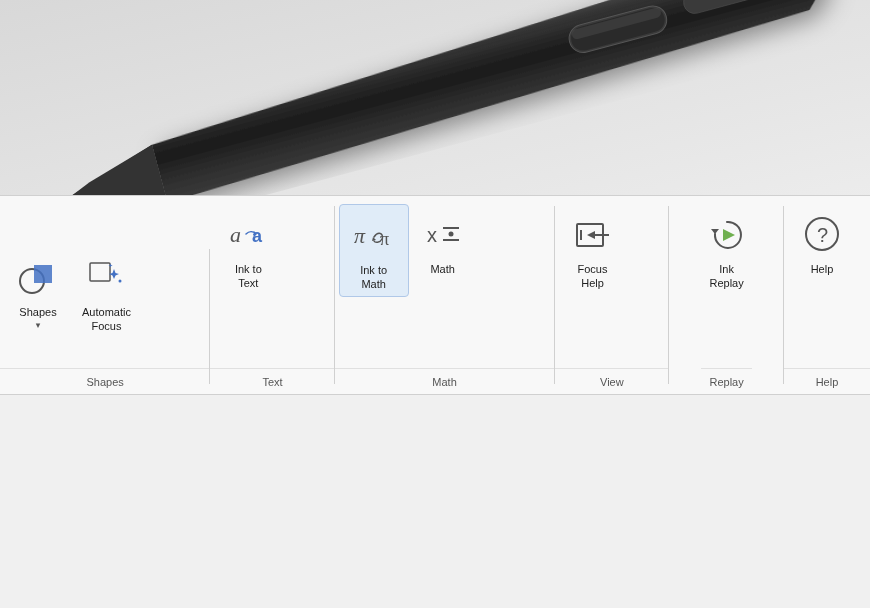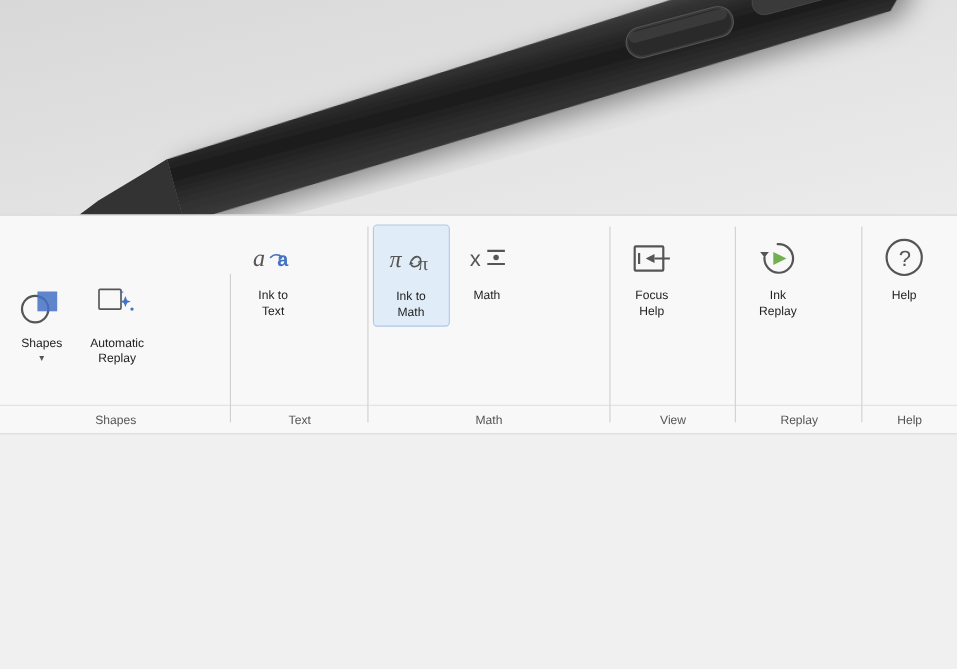--- a/index.html
+++ b/index.html
@@ -94,21 +94,21 @@
       color: #222;
       line-height: 1.3;
       white-space: pre-line;
       text-align: center;
     }
 
     .shapes-group { width: 220px; margin-top: 43px; }
     .text-group { width: 130px; }
     .math-group { width: 230px; }
     .view-group { width: 120px; }
-    .replay-group { width: 120px; }
+    .replay-group { width: 120px; align-items: center; }
     .help-group { width: 90px; }
 
     
     .below-ribbon {
       position: absolute;
       top: 395px;
       left: 0;
       right: 0;
       bottom: 0;
       background: #f0f0f0;
@@ -218,21 +218,21 @@
 
               <path d="M30 14 L31.5 18 L35 19 L31.5 20.5 L30 24 L28.5 20.5 L25 19 L28.5 18 Z"></path>
 
               <path d="M24 8 L24.8 10.2 L27 11 L24.8 11.8 L24 14 L23.2 11.8 L21 11 L23.2 10.2 Z" transform="scale(0.7) translate(14, 4)"></path>
 
               <circle cx="36" cy="26" r="1.5"></circle>
             </g>
           </svg>
         </div>
         <div class="btn-label">Automatic
-Replay</div>
+Focus</div>
       </div>
     </div>
     <div class="ribbon-group-label">
       <span class="ribbon-group-label-text">Shapes</span>
     </div>
     <div class="ribbon-group-divider"></div>
   </div>
 
   <div class="ribbon-group text-group">
     <div class="ribbon-group-items">

